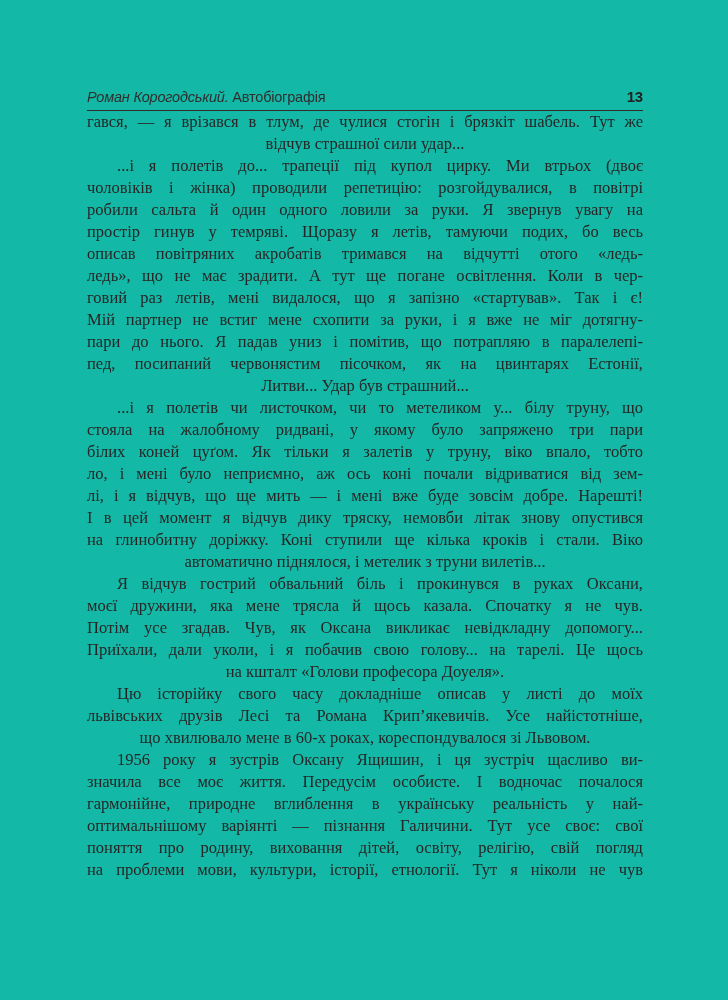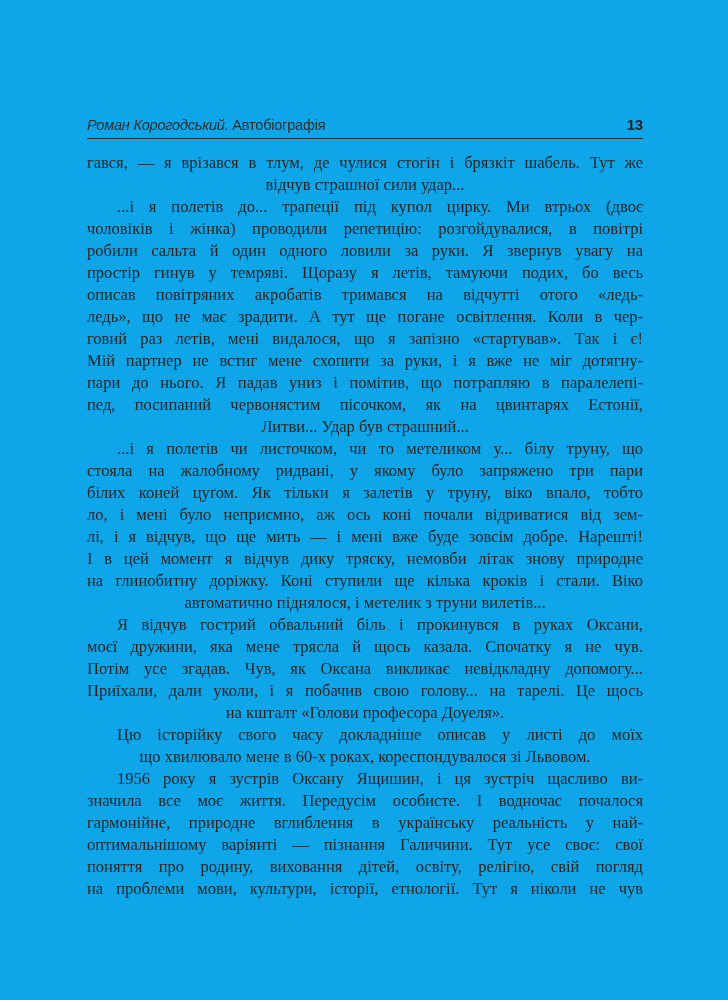--- a/index.html
+++ b/index.html
@@ -6,22 +6,22 @@
   html, body { background: #fcfcfa; }
   body {
     width: 728px;
     height: 1000px;
     overflow: hidden;
     font-family: "Liberation Serif", serif;
   }
   .page {
     width: 728px;
     height: 1000px;
-    background: #0ea5e9;
-    padding: 116px 85px 0 87px;
+    background: #14b8a6;
+    padding: 88px 85px 0 87px;
   }
   .running-head {
     display: flex;
     justify-content: space-between;
     align-items: baseline;
     font-family: "Liberation Sans", sans-serif;
     font-size: 14.5px;
     color: #2e2e2e;
     letter-spacing: -0.2px;
   }
@@ -31,21 +31,20 @@
     font-family: "Liberation Sans", sans-serif;
     font-weight: bold;
     font-size: 15px;
     color: #222;
   }
   .head-rule {
     border-bottom: 1.7px solid #2e2e2e;
     margin-top: 5px;
   }
   .body-text {
-    margin-top: 13px;
     font-size: 16.5px;
     line-height: 22px;
     color: #262626;
   }
   .line { text-align: center; }
   .line.just {
     text-align: justify;
     text-align-last: justify;
   }
   .line.indent { padding-left: 30px; }
@@ -79,33 +78,34 @@
         <div class="line just">пари до нього. Я падав униз і помітив, що потрапляю в паралелепі-</div>
         <div class="line just">пед, посипаний червонястим пісочком, як на цвинтарях Естонії,</div>
         <div class="line">Литви... Удар був страшний...</div>
       </div>
       <div class="paragraph">
         <div class="line just indent">...і я полетів чи листочком, чи то метеликом у... білу труну, що</div>
         <div class="line just">стояла на жалобному ридвані, у якому було запряжено три пари</div>
         <div class="line just">білих коней цуґом. Як тільки я залетів у труну, віко впало, тобто</div>
         <div class="line just">ло,  і мені було неприємно, аж ось коні почали відриватися від зем-</div>
         <div class="line just">лі, і я відчув, що ще мить — і мені вже буде зовсім добре. Нарешті!</div>
-        <div class="line just">І в цей момент я відчув дику тряску, немовби літак знову природне</div>
+        <div class="line just">І в цей момент я відчув дику тряску, немовби літак знову опустився</div>
         <div class="line just">на глинобитну доріжку. Коні ступили ще кілька кроків і стали. Віко</div>
         <div class="line">автоматично піднялося, і метелик з труни вилетів...</div>
       </div>
       <div class="paragraph">
         <div class="line just indent">Я відчув гострий обвальний біль і прокинувся в руках Оксани,</div>
         <div class="line just">моєї дружини, яка мене трясла й щось казала. Спочатку я не чув.</div>
         <div class="line just">Потім усе згадав. Чув, як Оксана викликає невідкладну допомогу...</div>
         <div class="line just">Приїхали, дали уколи, і я побачив свою голову... на тарелі. Це щось</div>
         <div class="line">на кшталт «Голови професора Доуеля».</div>
       </div>
       <div class="paragraph">
         <div class="line just indent">Цю історійку свого часу докладніше описав у листі до моїх</div>
+        <div class="line just">львівських друзів Лесі та Романа Крип’якевичів. Усе найістотніше,</div>
         <div class="line">що хвилювало мене в 60-х роках, кореспондувалося зі Львовом.</div>
       </div>
       <div class="paragraph">
         <div class="line just indent">1956 року я зустрів Оксану Ящишин, і ця зустріч щасливо ви-</div>
         <div class="line just">значила все моє життя. Передусім особисте. І водночас почалося</div>
         <div class="line just">гармонійне, природне вглиблення в українську реальність у най-</div>
         <div class="line just">оптимальнішому варіянті — пізнання Галичини. Тут усе своє: свої</div>
         <div class="line just">поняття про родину, виховання дітей, освіту, релігію, свій погляд</div>
         <div class="line just">на проблеми мови, культури, історії, етнології. Тут я ніколи не чув</div>
       </div>

